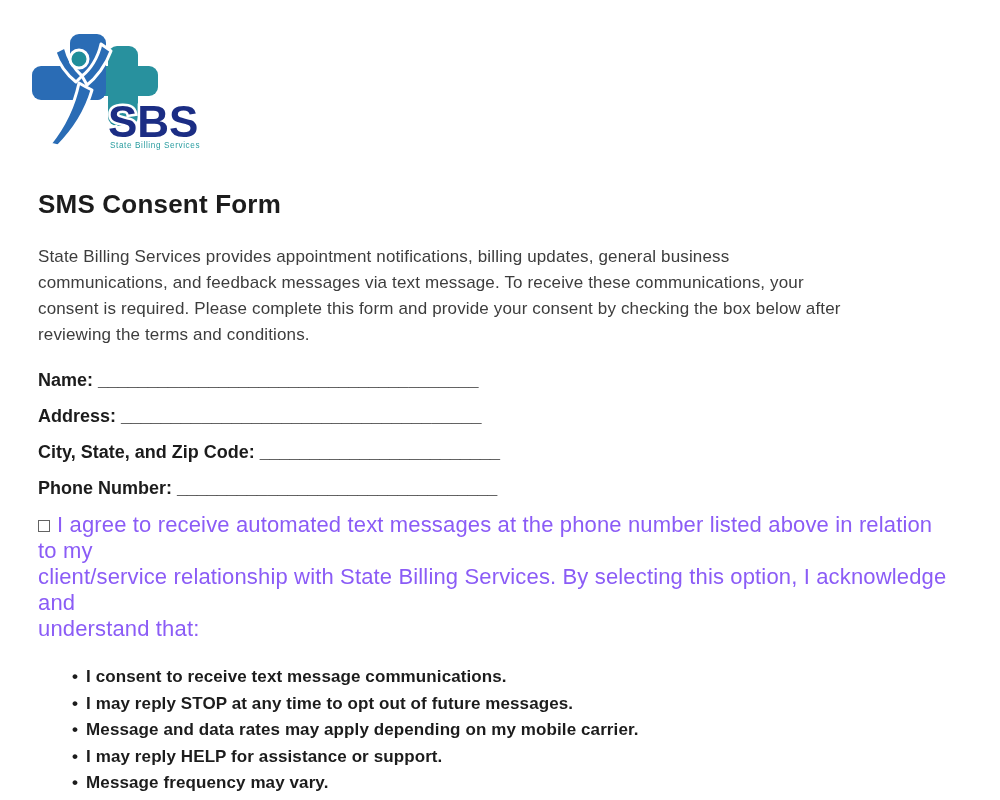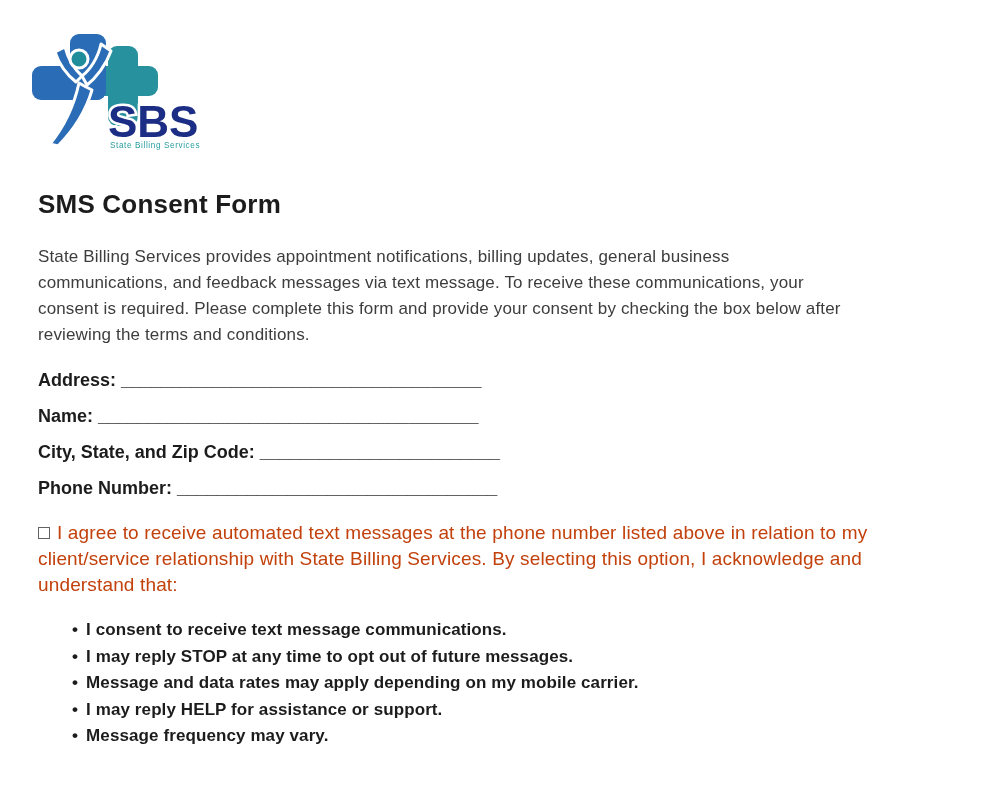--- a/index.html
+++ b/index.html
@@ -27,22 +27,22 @@
     font-size:17px;line-height:26px;color:#3d3d3d;
     letter-spacing:.15px;white-space:pre-line;
   }
   
   .fields{margin-top:14px;}
   .field-row{line-height:36px;font-size:18px;}
   .field-label{font-weight:700;color:#1c1c1c;}
   .field-line{font-weight:700;color:#1c1c1c;letter-spacing:0;}
   
   .consent{
-    margin-top:14px;
-    font-size:19px;line-height:26px;color:#c2410c;letter-spacing:.15px;
+    margin-top:6px;
+    font-size:22px;line-height:26px;color:#8b5cf6;letter-spacing:.15px;
   }
   .checkbox{
     display:inline-block;width:10px;height:10px;
     border:1.5px solid #636363;background:#fff;
     margin-right:7px;vertical-align:baseline;
   }
   .consent-text{white-space:pre-line;}
   
   .terms{
     list-style:none;margin:0 0 0 0;padding:0 0 0 34px;
@@ -85,26 +85,26 @@
 
   <h1 class="title">SMS Consent Form</h1>
 
   <p class="intro">State Billing Services provides appointment notifications, billing updates, general business
 communications, and feedback messages via text message. To receive these communications, your
 consent is required. Please complete this form and provide your consent by checking the box below after
 reviewing the terms and conditions.</p>
 
   <div class="fields">
     <div class="field-row">
+      <span class="field-label">Name:</span>
+      <span class="field-line">______________________________________</span>
+    </div>
+    <div class="field-row">
       <span class="field-label">Address:</span>
       <span class="field-line">____________________________________</span>
-    </div>
-    <div class="field-row">
-      <span class="field-label">Name:</span>
-      <span class="field-line">______________________________________</span>
     </div>
     <div class="field-row">
       <span class="field-label">City, State, and Zip Code:</span>
       <span class="field-line">________________________</span>
     </div>
     <div class="field-row">
       <span class="field-label">Phone Number:</span>
       <span class="field-line">________________________________</span>
     </div>
   </div>

